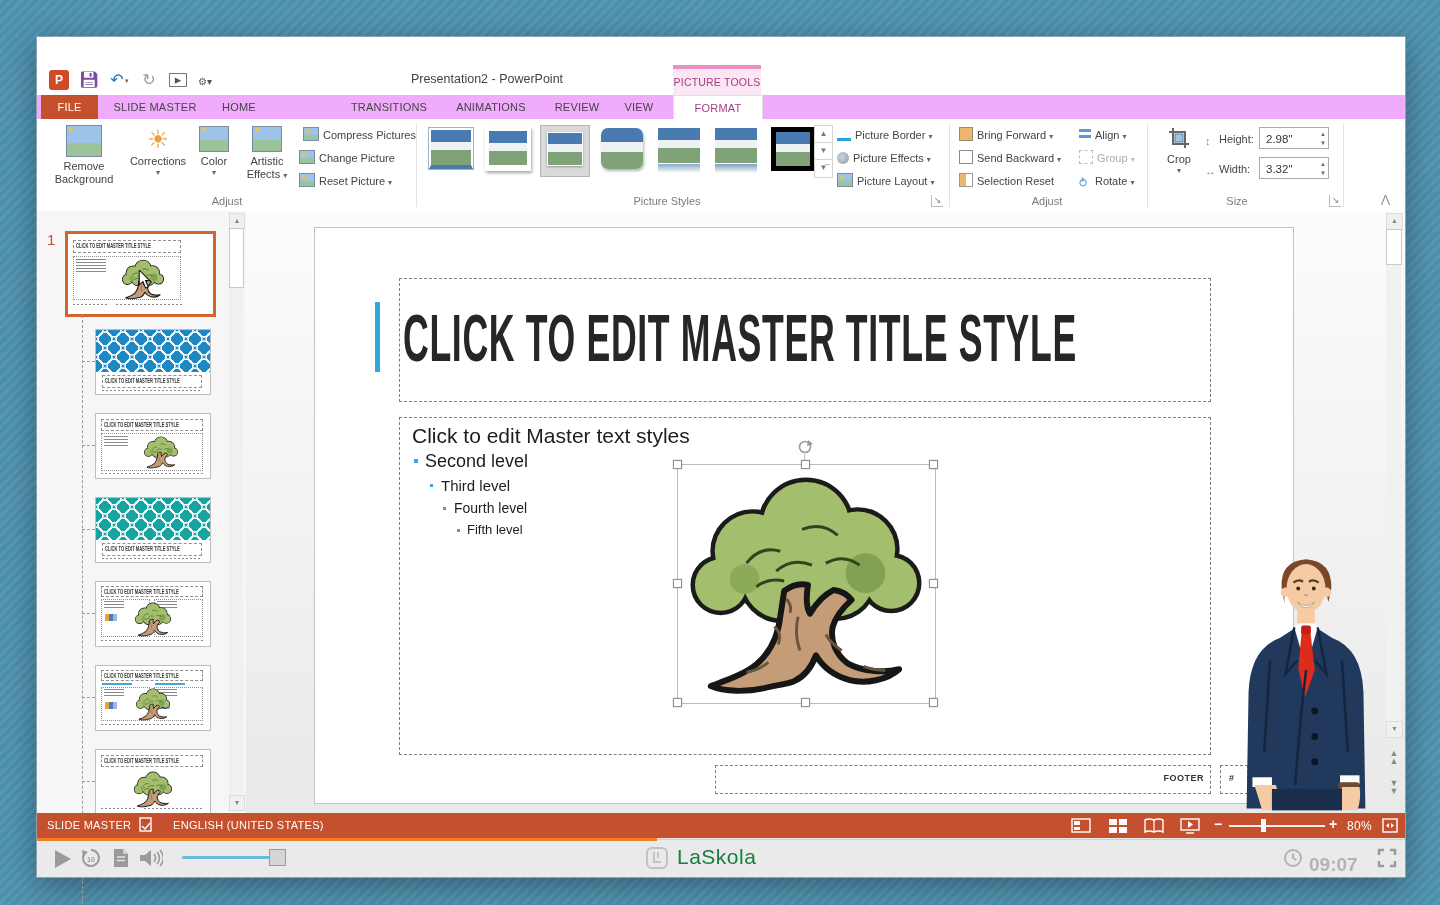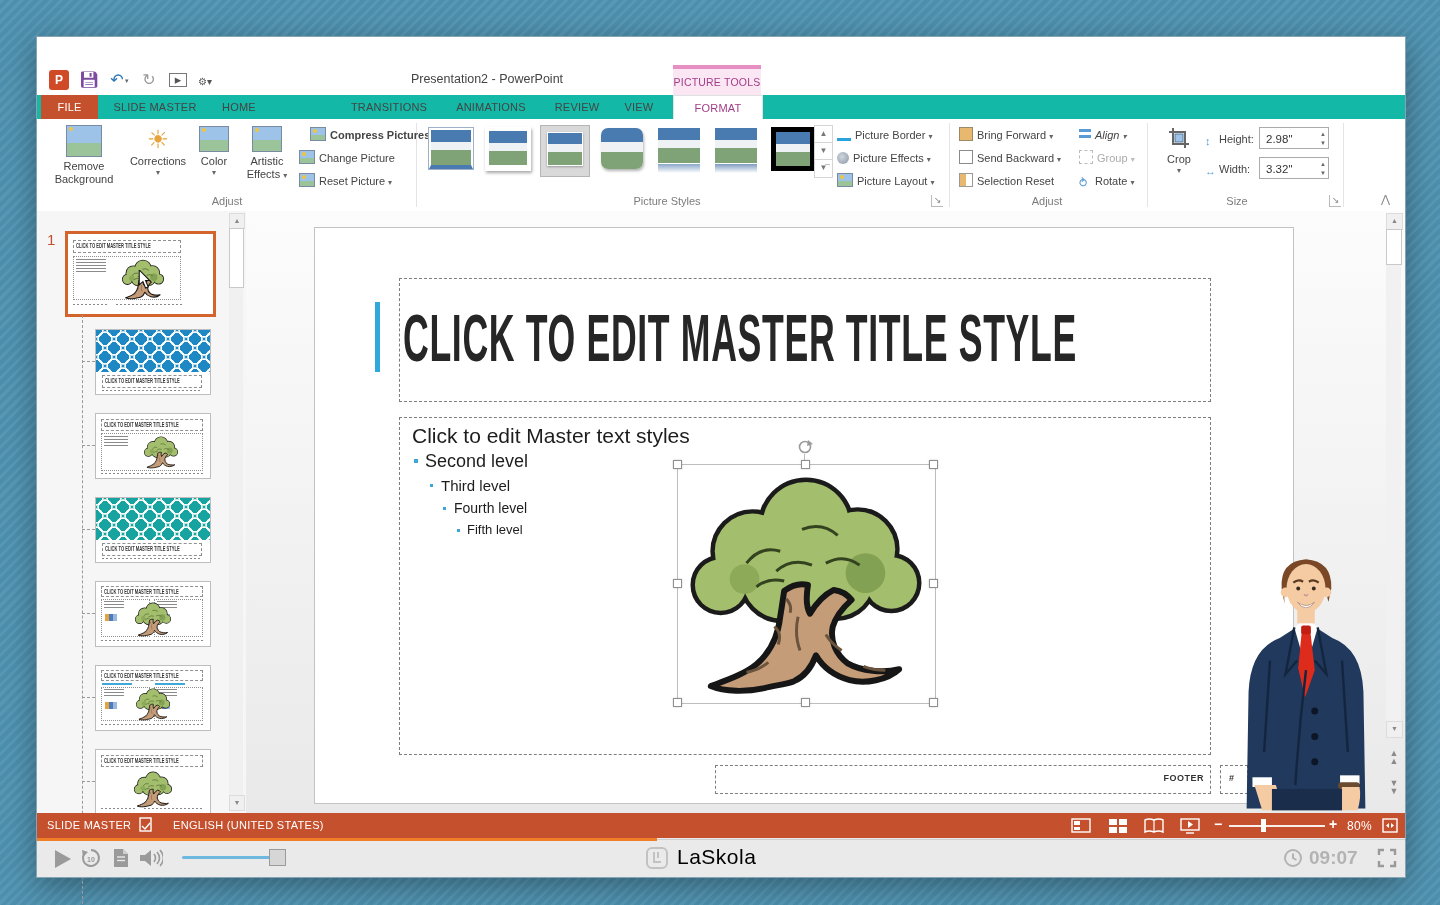--- a/index.html
+++ b/index.html
@@ -21,21 +21,21 @@
   .ddmini{position:absolute;left:88px;top:12px;font-size:7px;color:#666;}
   .redoico{left:102px;color:#9a9a9a;}
   .presico{left:132px;color:#555;font-size:13px;border:1px solid #777;width:16px;height:12px;top:8px;line-height:11px;}
   .custico{left:158px;color:#555;font-size:10px;top:7px;}
   .doctitle{position:absolute;left:300px;top:7px;width:300px;text-align:center;font-size:12.5px;color:#444;}
   .ctxgroup{position:absolute;left:636px;top:28px;width:88px;height:30px;background:#FBE7F3;border-top:4px solid #E78FC3;
     text-align:center;font-size:10.5px;color:#A33C87;line-height:26px;letter-spacing:.2px;}
   .winbtn{position:absolute;top:33px;width:22px;height:18px;text-align:center;font-size:13px;color:#666;line-height:18px;}
   .signin{position:absolute;right:14px;top:60px;font-size:12px;color:#444;}
   
-  .tabrow{position:absolute;left:0;top:58px;right:0;height:24px;background:#14b8a6;border-bottom:6px solid #1d4ed8;}
+  .tabrow{position:absolute;left:0;top:58px;right:0;height:24px;background:#f0abfc;border-bottom:6px solid #1d4ed8;}
   .tab{position:absolute;top:0;height:24px;line-height:24px;text-align:center;font-size:11px;color:#444;letter-spacing:.2px;}
   .tab-file{left:4px;width:57px;background:#C4502E;color:#fff;}
   .tab-active{background:#fff;border:1px solid #E1E1E1;border-bottom:1px solid #fff;color:#A33C87;}
   
   .ribbon{position:absolute;left:0;top:82px;right:0;height:92px;background:#fff;border-bottom:1px solid #D9D9D9;}
   .sep{position:absolute;top:4px;width:1px;height:84px;background:#E4E4E4;}
   .grplabel{position:absolute;top:76px;font-size:11px;color:#7b7b7b;text-align:center;}
   .bigbtn{position:absolute;top:4px;text-align:center;font-size:11px;color:#444;}
   .bigbtn .lbl{line-height:13px;}
   .dd{font-size:8px;color:#666;}
@@ -84,21 +84,21 @@
   .zthumb{position:absolute;top:6px;width:5px;height:13px;background:#fff;}
   .zchar{position:absolute;top:3px;color:#fff;font-size:14px;font-weight:bold;}
   
   .player{position:absolute;left:0;top:801px;right:0;height:39px;background:#EAEAEA;z-index:70;}
   .progress{position:absolute;left:0;top:0;height:3px;background:#F07E28;}
   .progrest{position:absolute;top:1px;height:1px;background:#cfcfcf;}
   .pico{position:absolute;color:#9a9a9a;}
   .playtri{width:0;height:0;border-left:16px solid #9a9a9a;border-top:9px solid transparent;border-bottom:9px solid transparent;}
   .vtrack{position:absolute;top:18px;height:3px;background:#6CB8DF;border-radius:2px;}
   .vhandle{position:absolute;top:11px;width:15px;height:15px;background:#D6D6D6;border:1px solid #9a9a9a;}
-  .brand{position:absolute;color:#000000;font-size:21px;letter-spacing:.5px;}
+  .brand{position:absolute;color:#15803d;font-size:21px;letter-spacing:.5px;}
   .ptime{position:absolute;color:#B3B3B3;font-size:19px;font-weight:bold;}
 </style>
 </head>
 <body>
 
 <div id="screen">
 
 <svg width="0" height="0" style="position:absolute">
   <defs>
     <symbol id="tree" viewBox="0 0 240 232">
@@ -212,21 +212,21 @@
     <div class="bigbtn" style="left:154px;width:46px;">
       <div style="margin:3px auto;width:28px;height:24px;" class="smico imgico"><i></i></div>
       <div class="lbl">Color</div>
       <div class="dd">▾</div>
     </div>
     <div class="bigbtn" style="left:202px;width:56px;">
       <div style="margin:3px auto;width:28px;height:24px;" class="smico imgico"><i></i></div>
       <div class="lbl">Artistic</div>
       <div class="lbl"><span>Effects</span> <span class="dd">▾</span></div>
     </div>
-    <div class="smallbtn" style="left:273px;top:6px;font-weight:bold;"><span class="smico imgico"><i></i></span><span>Compress Pictures</span></div>
+    <div class="smallbtn" style="left:266px;top:6px;"><span class="smico imgico"><i></i></span><span>Compress Pictures</span></div>
     <div class="smallbtn" style="left:262px;top:29px;"><span class="smico imgico"><i></i></span><span>Change Picture</span></div>
     <div class="smallbtn" style="left:262px;top:52px;"><span class="smico imgico"><i></i></span><span>Reset Picture</span> <span class="dd">▾</span></div>
     <div class="grplabel" style="left:100px;width:180px;">Adjust</div>
 
     <div class="ps-item" style="left:389px;">
       <div class="land" style="left:3px;top:3px;right:3px;bottom:8px;border:2px solid #fff;outline:1px solid #9fb0c8;border-bottom:4px solid #4A7BB0;"></div>
     </div>
     <div class="ps-item" style="left:446px;">
       <div style="position:absolute;left:2px;top:2px;right:2px;bottom:6px;background:#fff;box-shadow:1px 2px 3px rgba(0,0,0,.35);"></div>
       <div class="land" style="left:6px;top:6px;right:6px;bottom:12px;"></div>
@@ -254,21 +254,21 @@
 
     <div class="smallbtn" style="left:800px;top:6px;"><span class="smico" style="background:#29A3E0;height:3px;margin-top:9px;"></span><span>Picture Border</span> <span class="dd">▾</span></div>
     <div class="smallbtn" style="left:800px;top:29px;"><span class="smico" style="background:radial-gradient(circle at 40% 40%,#cfd6de,#8b97a5);border-radius:50%;width:12px;"></span><span>Picture Effects</span> <span class="dd">▾</span></div>
     <div class="smallbtn" style="left:800px;top:52px;"><span class="smico imgico"><i></i></span><span>Picture Layout</span> <span class="dd">▾</span></div>
     <div class="grplabel" style="left:540px;width:180px;">Picture Styles</div>
     <div class="launcher" style="left:894px;top:76px;">↘</div>
 
     <div class="smallbtn" style="left:922px;top:6px;"><span class="smico" style="background:#E8B86E;border:1px solid #9a8a6a;width:12px;"></span><span>Bring Forward</span> <span class="dd">▾</span></div>
     <div class="smallbtn" style="left:922px;top:29px;"><span class="smico" style="background:#fff;border:1px solid #8a8a8a;width:12px;"></span><span>Send Backward</span> <span class="dd">▾</span></div>
     <div class="smallbtn" style="left:922px;top:52px;"><span class="smico" style="background:linear-gradient(90deg,#E8B86E 50%,#fff 50%);border:1px solid #999;width:12px;"></span><span>Selection Reset</span></div>
-    <div class="smallbtn" style="left:1042px;top:6px;font-style:italic;"><span class="smico" style="background:repeating-linear-gradient(180deg,#5b9bd5 0 3px,#fff 3px 6px);width:12px;"></span><span>Align</span> <span class="dd">▾</span></div>
+    <div class="smallbtn" style="left:1042px;top:6px;"><span class="smico" style="background:repeating-linear-gradient(180deg,#5b9bd5 0 3px,#fff 3px 6px);width:12px;"></span><span>Align</span> <span class="dd">▾</span></div>
     <div class="smallbtn" style="left:1042px;top:29px;color:#ABABAB;"><span class="smico" style="border:1px dashed #bbb;width:12px;"></span><span>Group</span> <span class="dd" style="color:#bbb;">▾</span></div>
     <div class="smallbtn" style="left:1042px;top:52px;"><span class="smico" style="width:12px;color:#5b9bd5;font-size:12px;line-height:12px;background:none;">⥁</span><span>Rotate</span> <span class="dd">▾</span></div>
     <div class="grplabel" style="left:920px;width:180px;">Adjust</div>
 
     <div class="bigbtn" style="left:1120px;width:44px;">
       <div style="margin:3px auto;width:24px;height:24px;">
         <svg width="24" height="24">
               <path d="M6,2 L6,18 L22,18 M2,6 L18,6 L18,22" fill="none" stroke="#666" stroke-width="2"></path>
               <rect x="8" y="8" width="8" height="8" fill="#9DC3E8" stroke="#5b7a9a"></rect>
             </svg>
@@ -516,20 +516,20 @@
     <div class="vhandle" style="left:232px;"></div>
     <svg class="pico" style="left:608px;top:8px;" width="24" height="24">
       <rect x="2" y="2" width="20" height="20" rx="5" fill="none" stroke="#C2C2C2" stroke-width="2"></rect>
       <path d="M9,6 L9,16 L16,16 M13,6 L13,12" fill="none" stroke="#C2C2C2" stroke-width="2"></path>
     </svg>
     <div class="brand" style="left:640px;top:7px;">LaSkola</div>
     <svg class="pico" style="left:1246px;top:10px;" width="20" height="20">
       <circle cx="10" cy="10" r="8" fill="none" stroke="#B3B3B3" stroke-width="2"></circle>
       <path d="M10,5.5 L10,10 L13.5,12" fill="none" stroke="#B3B3B3" stroke-width="2"></path>
     </svg>
-    <div class="ptime" style="left:1272px;top:9px;">09:07</div>
+    <div class="ptime" style="left:1272px;top:16px;">09:07</div>
     <svg class="pico" style="left:1340px;top:10px;" width="20" height="20">
       <path d="M2,7 L2,2 L7,2 M13,2 L18,2 L18,7 M18,13 L18,18 L13,18 M7,18 L2,18 L2,13" fill="none" stroke="#9a9a9a" stroke-width="2.4"></path>
     </svg>
   </div>
 
 </div>
 </div>
 
 </body></html>

